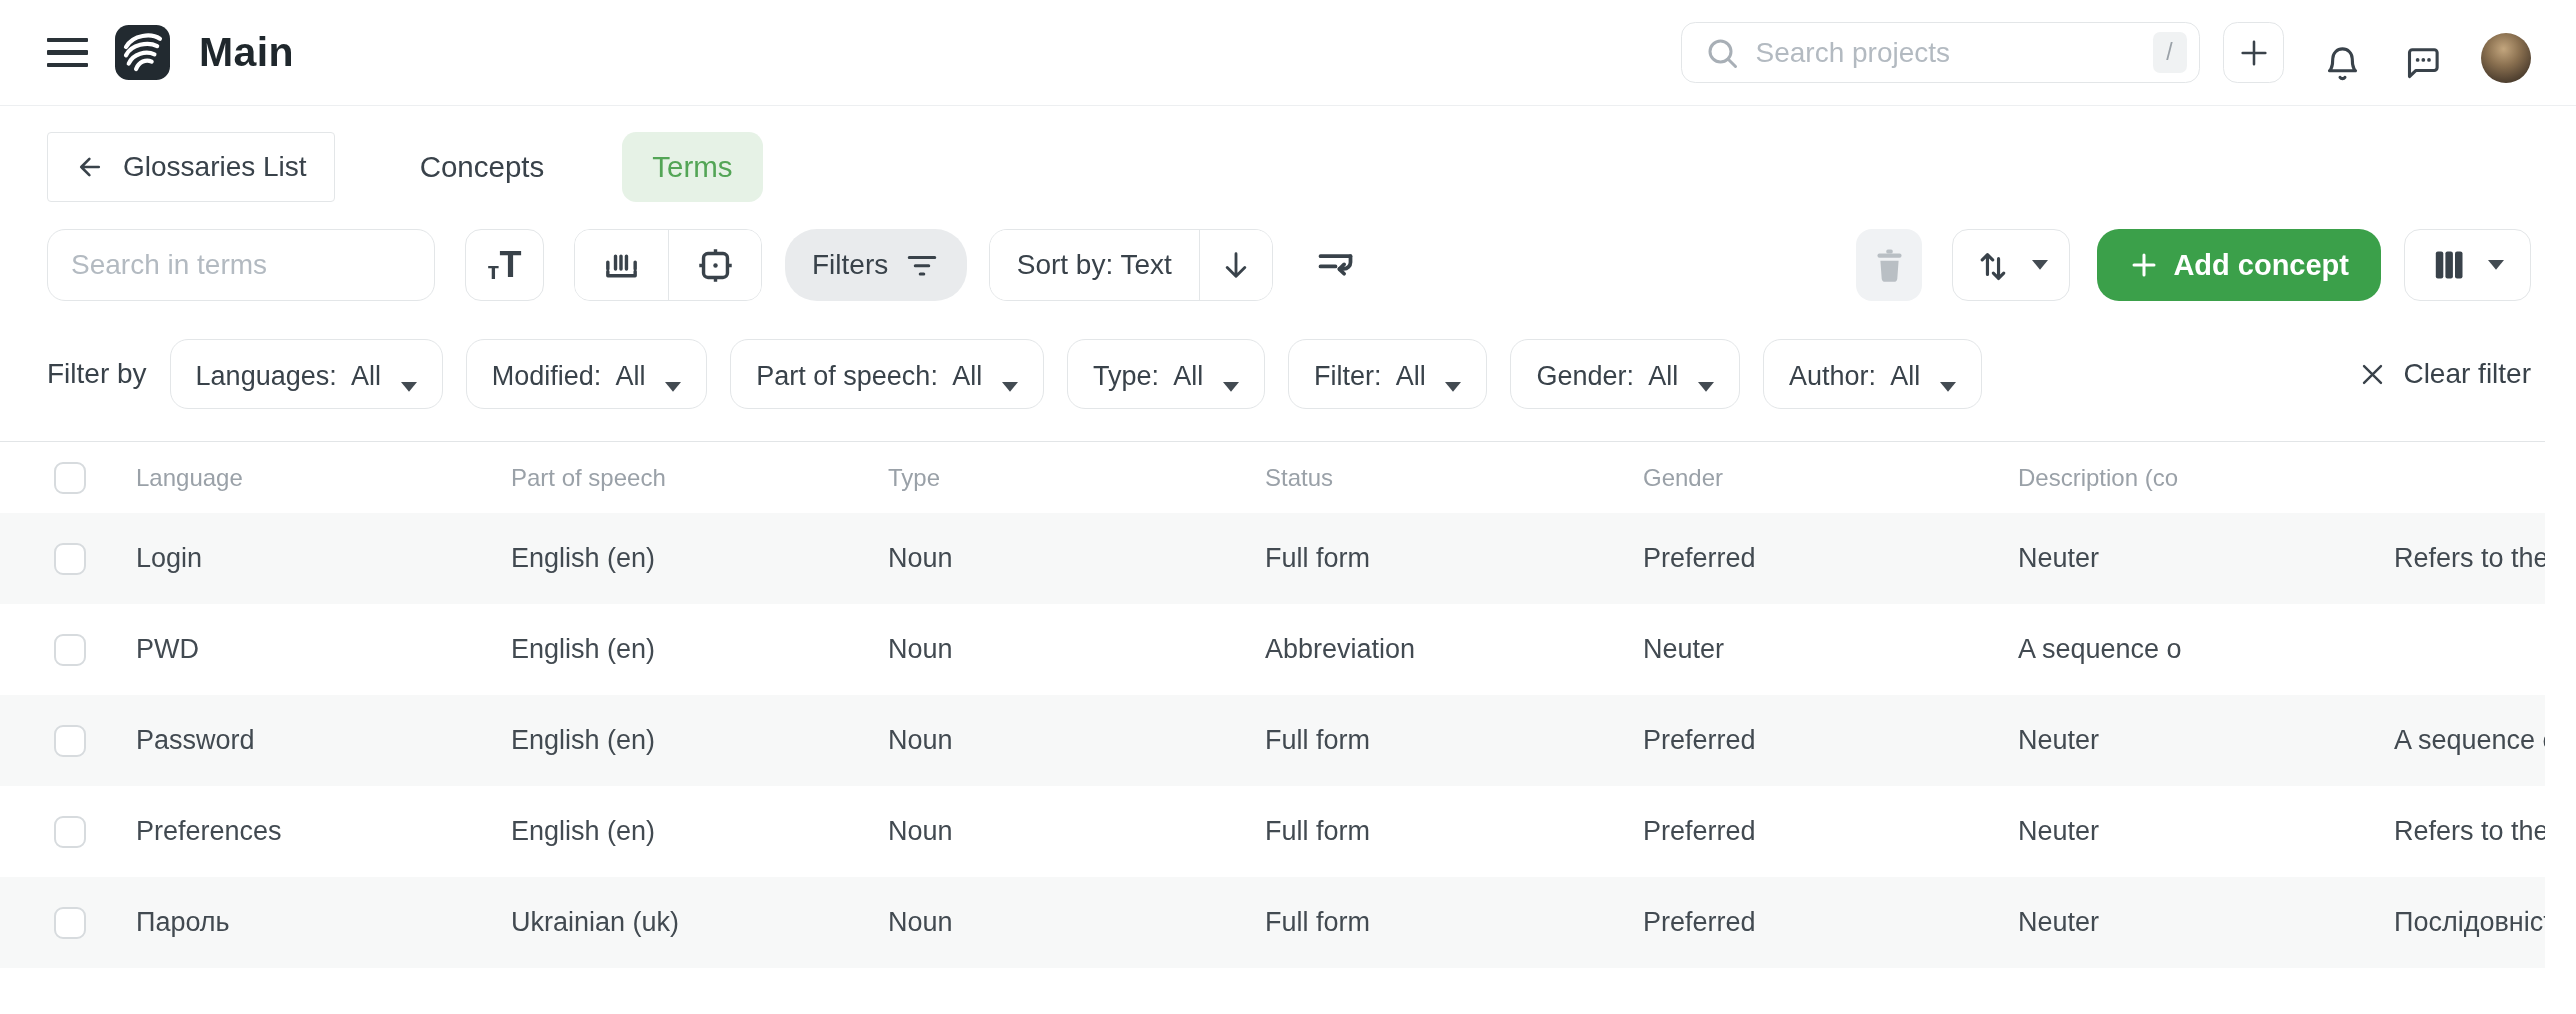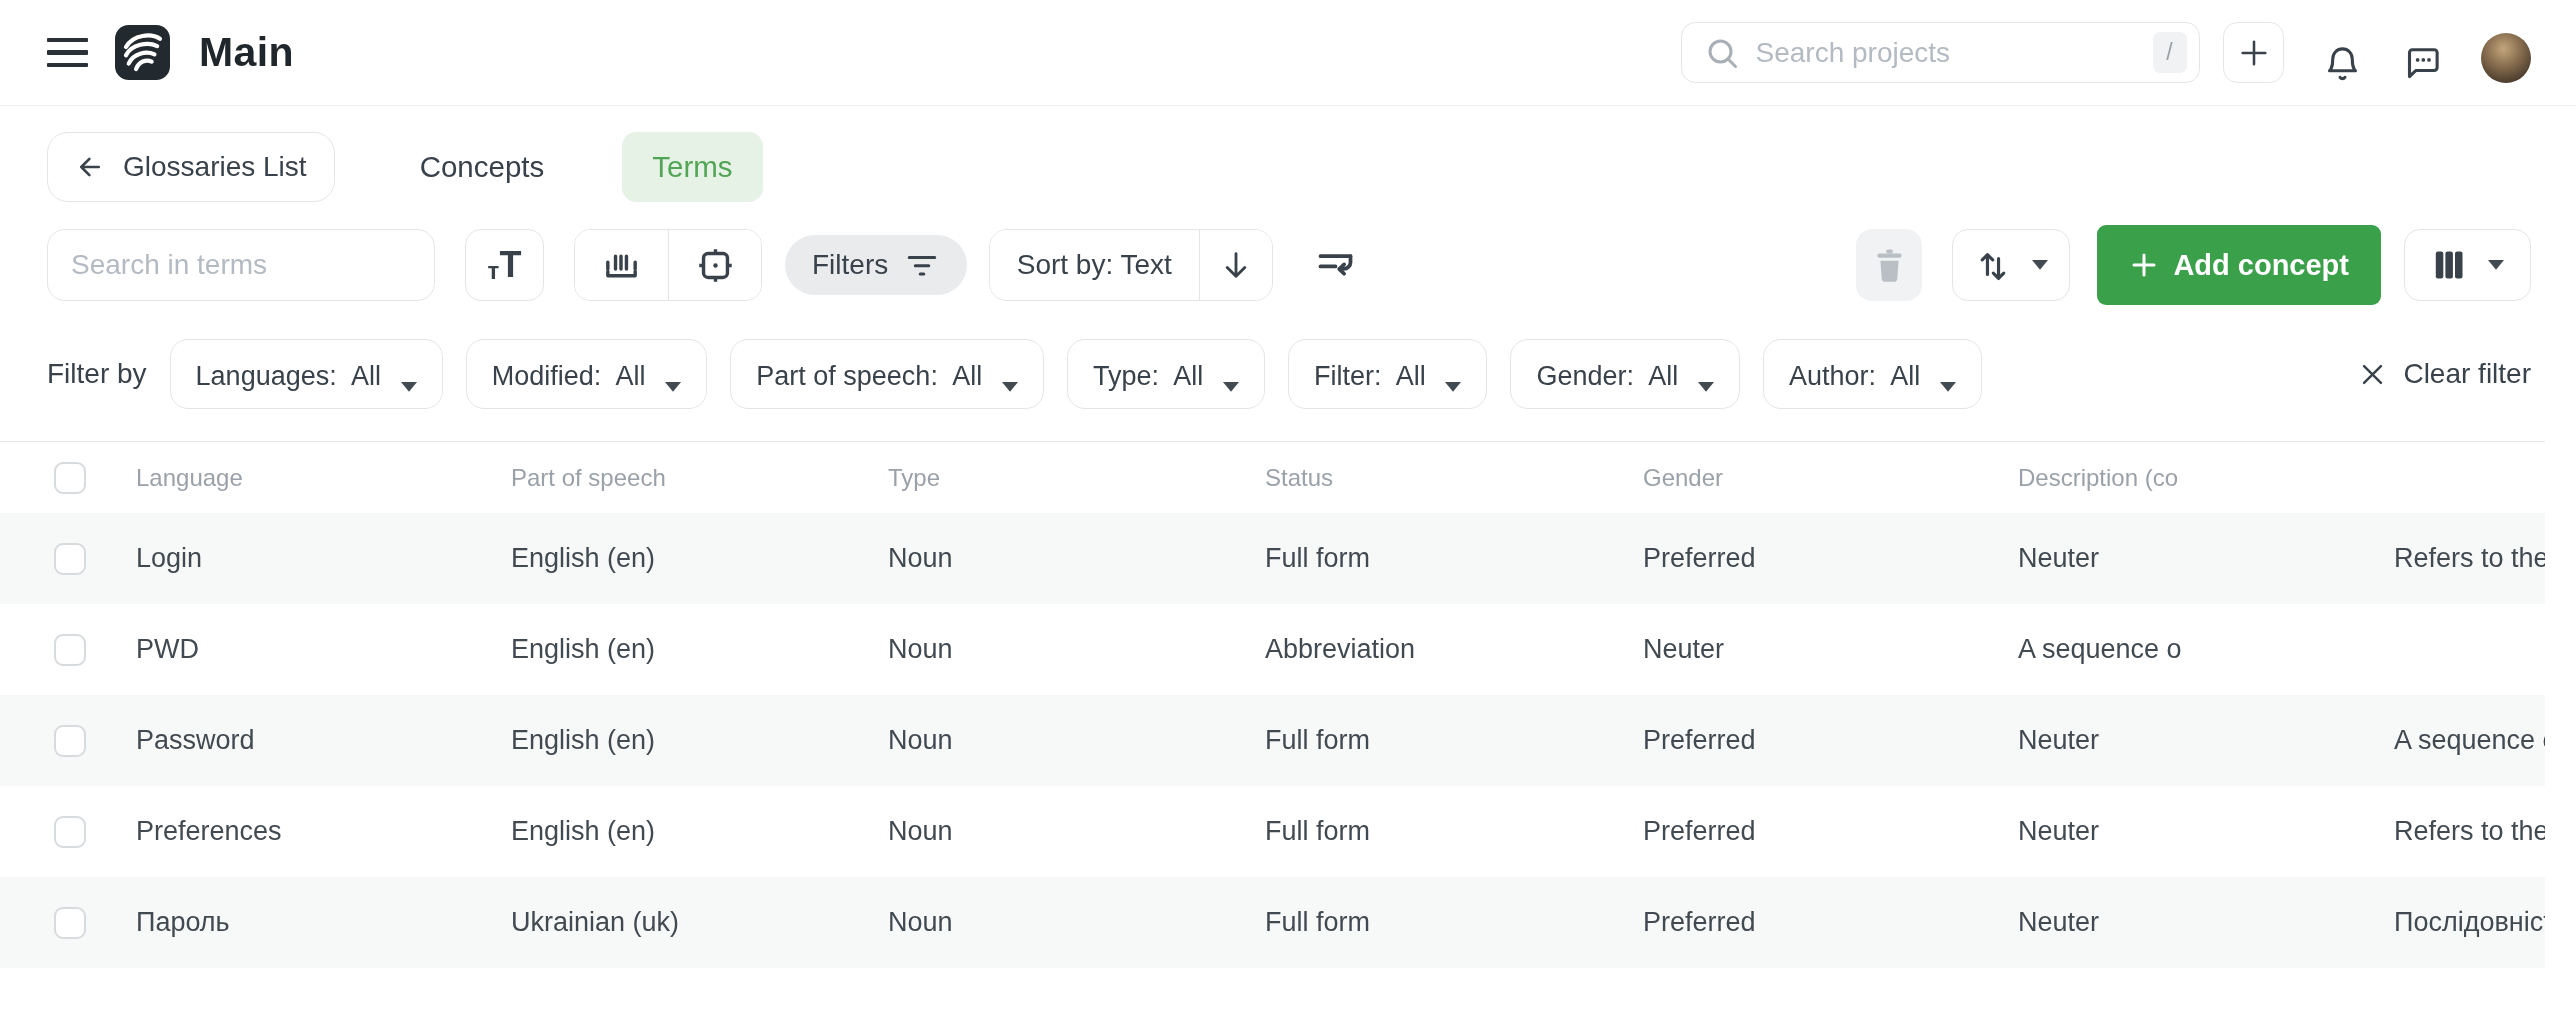--- a/index.html
+++ b/index.html
@@ -26,56 +26,56 @@
   .plus-btn { width:61px; height:61px; border:1.8px solid #e3e6e8; border-radius:14.3px; background:#fff;
     display:flex; align-items:center; justify-content:center; cursor:pointer; margin-right:39px; }
   .icon-btn-plain { background:none; border:none; cursor:pointer; display:flex; align-items:center; justify-content:center; }
   .bell-wrap { margin-right:41px; }
   .chat-wrap { margin-right:39px; }
   .avatar { width:50px; height:50px; border-radius:50%; cursor:pointer;
     background: radial-gradient(circle at 45% 32%, #c3a67e 0%, #8a7050 38%, #574634 70%, #2e261c 100%); }
 
   
   .tabs-row { margin:26px 45px 0 47px; display:flex; align-items:center; height:70px; }
-  .back-btn { height:70px; border:1.8px solid #e3e6e8; border-radius:21px; background:#fff;
+  .back-btn { height:70px; border:1.8px solid #e3e6e8; border-radius:4px; background:#fff;
     display:flex; align-items:center; gap:18px; padding:0 27px; font-size:28px; color:#39424a;
     cursor:pointer; font-family:"Liberation Sans",sans-serif; }
   .tab { font-size:29.5px; color:#39424a; margin-left:55px; padding:0 30px; height:70px;
     display:flex; align-items:center; border-radius:14.3px; cursor:pointer; }
   .tab.active { background:#e6f2e6; color:#53a556; margin-left:48px; }
 
   
   .toolbar { margin:27px 45px 0 47px; display:flex; align-items:center; height:72px; }
   .terms-search { width:388px; height:72px; border:1.8px solid #e3e6e8; border-radius:18px;
     padding:0 23px; font-size:28px; color:#424a51; outline:none; font-family:"Liberation Sans",sans-serif; }
   .terms-search::placeholder { color:#b3bac1; }
   .sq-btn { width:79px; height:72px; border:1.8px solid #e3e6e8; border-radius:16px; background:#fff;
     display:flex; align-items:center; justify-content:center; cursor:pointer; }
   .case-btn { margin-left:30px; }
   .btn-group { margin-left:30px; height:72px; border:1.8px solid #e3e6e8; border-radius:16px;
     display:flex; align-items:stretch; overflow:hidden; background:#fff; }
   .btn-group .seg { width:93px; display:flex; align-items:center; justify-content:center; cursor:pointer; background:#fff; border:none; }
   .btn-group .seg + .seg { border-left:1.8px solid #e3e6e8; }
-  .filters-btn { margin-left:23px; height:60px; border:none; border-radius:32px; background:#e9ebed;
+  .filters-btn { margin-left:23px; height:72px; border:none; border-radius:32px; background:#e9ebed;
     display:flex; align-items:center; gap:16px; padding:0 27px; font-size:28px; color:#39424a;
     cursor:pointer; font-family:"Liberation Sans",sans-serif; }
   .sort-split { margin-left:21.5px; height:72px; border:1.8px solid #e3e6e8; border-radius:18px;
     display:flex; align-items:stretch; overflow:hidden; background:#fff; }
   .sort-main { display:flex; align-items:center; padding:0 27px; font-size:28px; color:#39424a;
     background:#fff; border:none; cursor:pointer; font-family:"Liberation Sans",sans-serif; }
   .sort-dir { width:73px; display:flex; align-items:center; justify-content:center;
     border:none; border-left:1.8px solid #e3e6e8; background:#fff; cursor:pointer; }
   .wrap-btn { margin-left:38px; width:50px; height:50px; }
 
   .toolbar-right { margin-left:auto; display:flex; align-items:center; }
   .trash-btn { width:66px; height:72px; border:none; border-radius:16px; background:#f0f2f4;
     display:flex; align-items:center; justify-content:center; cursor:default; }
   .updown-btn { margin-left:30px; width:118px; height:72px; border:1.8px solid #e3e6e8; border-radius:16px;
     background:#fff; display:flex; align-items:center; justify-content:center; gap:12.5px; cursor:pointer; }
-  .add-btn { margin-left:27px; height:80px; border:none; border-radius:9px; background:#3ba04a;
+  .add-btn { margin-left:27px; height:72px; border:none; border-radius:22px; background:#3ba04a;
     color:#fff; display:flex; align-items:center; gap:14.3px; padding:0 32px; font-size:29px; font-weight:700;
     cursor:pointer; font-family:"Liberation Sans",sans-serif; }
   .cols-btn { margin-left:23px; width:127px; height:72px; border:1.8px solid #e3e6e8; border-radius:16px;
     background:#fff; display:flex; align-items:center; justify-content:center; gap:14.3px; cursor:pointer; }
 
   
   .filter-row { margin:38px 45px 0 47px; display:flex; align-items:center; }
   .filter-label { font-size:28px; color:#39424a; margin-right:23px; }
   .chips { display:flex; align-items:center; gap:23px; }
   .chip { height:70px; border:1.8px solid #e3e6e8; border-radius:18px; background:#fff;

